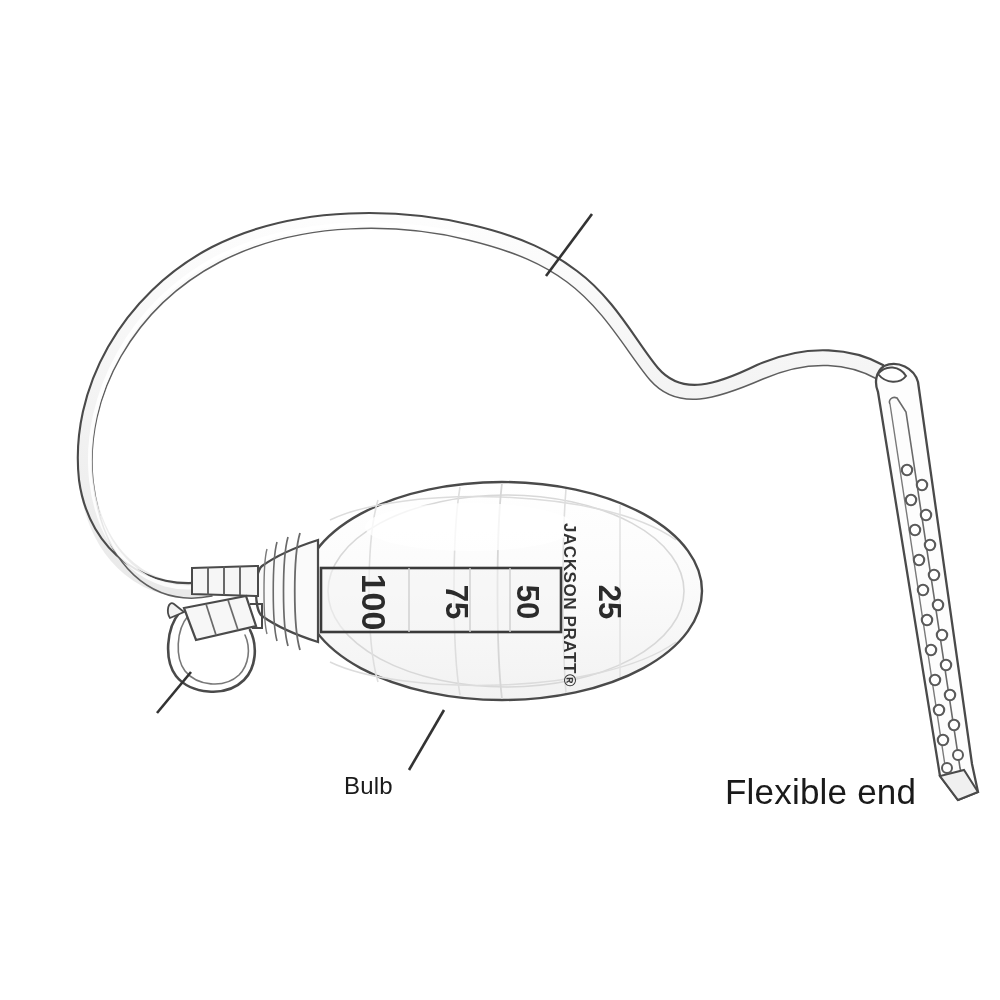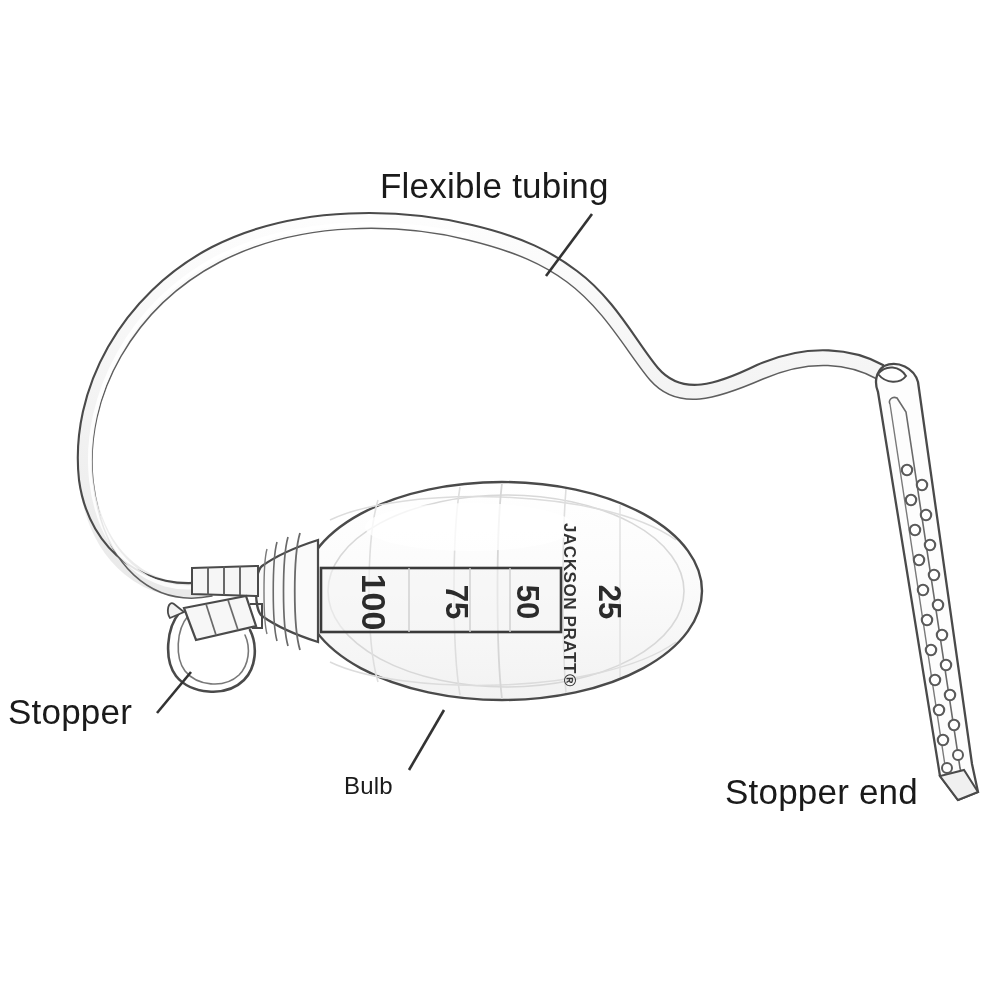--- a/index.html
+++ b/index.html
@@ -209,18 +209,16 @@
       </g>
     </g>
 
     <g>
       <line x1="592" y1="214" x2="546" y2="276" stroke="#333" stroke-width="2.6"></line>
       <line x1="157" y1="713" x2="191" y2="672" stroke="#333" stroke-width="2.6"></line>
       <line x1="409" y1="770" x2="444" y2="710" stroke="#333" stroke-width="2.6"></line>
     </g>
   </svg>
 
-  <div class="lbl" id="lbl-flex">Flexible tubing</div>
-  <div class="lbl" id="lbl-stop">Stopper</div>
   <div class="lbl" id="lbl-bulb">Bulb</div>
-  <div class="lbl" id="lbl-drain">Stopper end</div>
+  <div class="lbl" id="lbl-drain">Flexible end</div>
 
 </div>
 
 </body></html>

